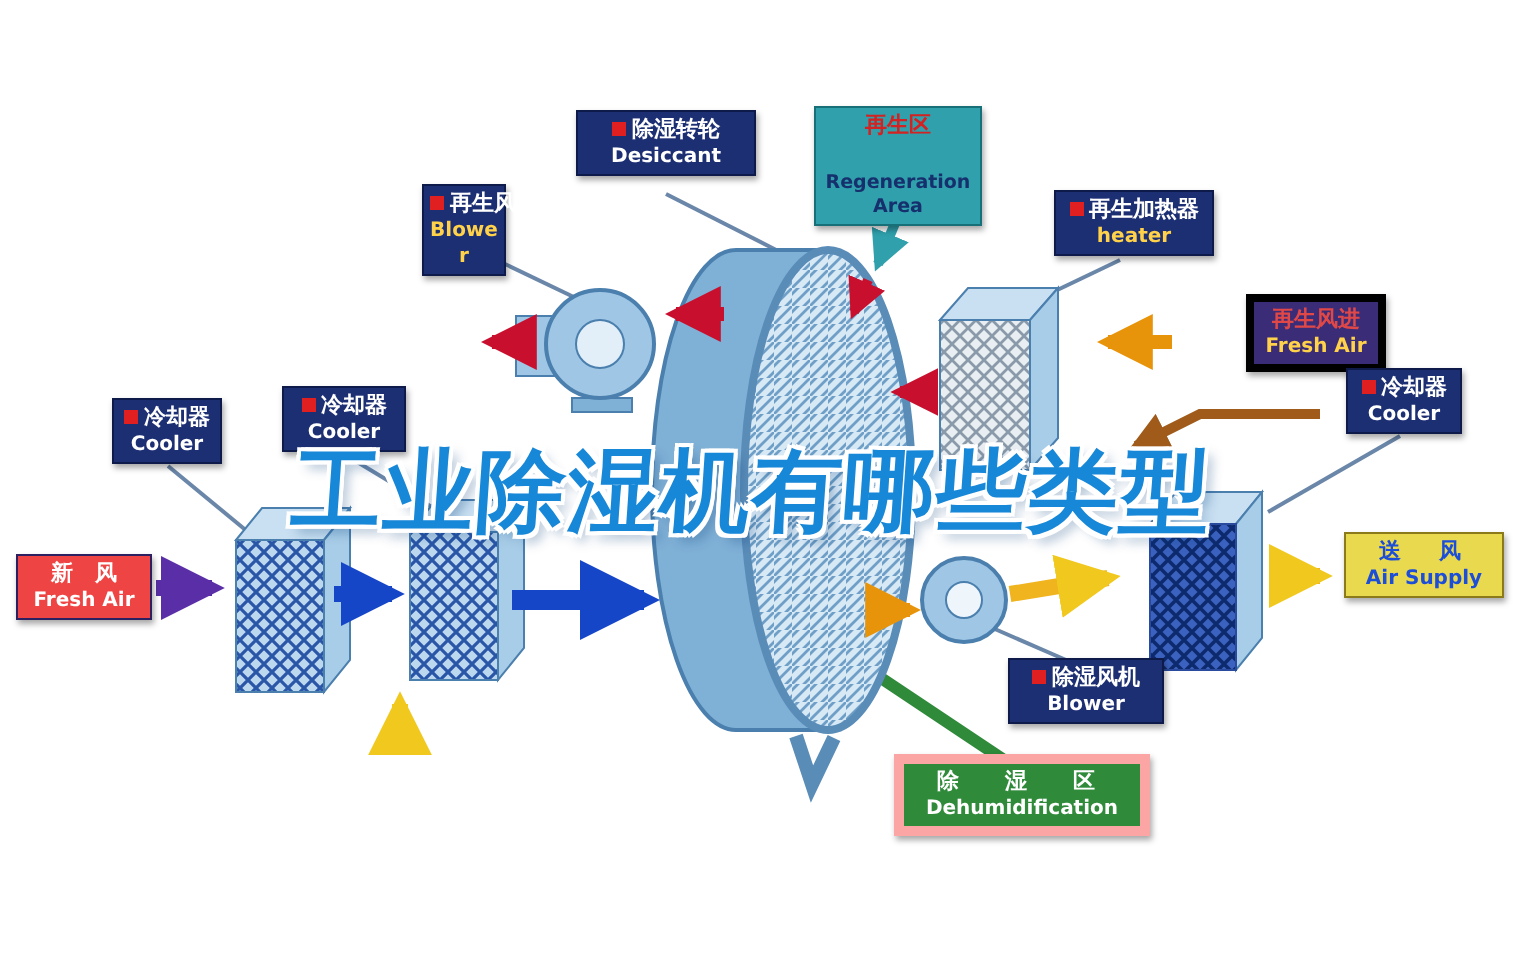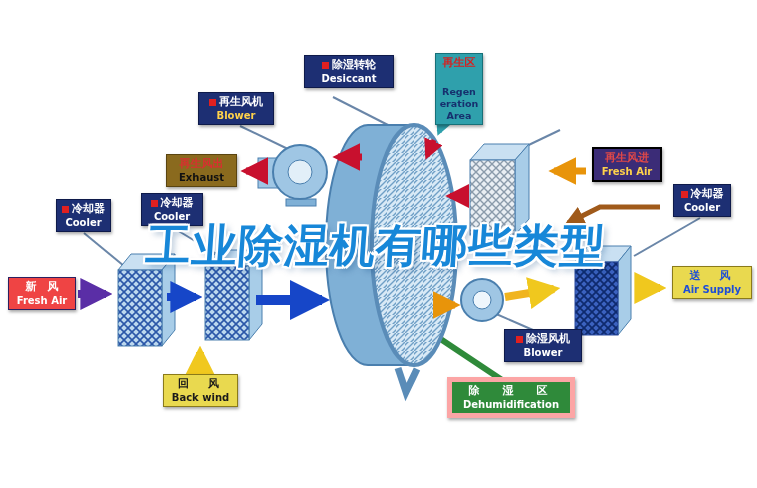--- a/index.html
+++ b/index.html
@@ -17,21 +17,21 @@
   .sq{display:inline-block;width:7px;height:7px;background:#e02020;margin-right:3px;vertical-align:middle;}
   .navy{background:#1d2f73;color:#ffffff;border:1px solid #0e1a4a;}
   .navy .en{color:#ffd24a;}
   .navy .en.white{color:#ffffff;}
   .teal{background:#2fa0ac;border:1px solid #177078;}
   .teal .zh{color:#d42222;}
   .teal .en{color:#16306e;font-size:9.5px;line-height:1.25;margin-top:16px;}
   .brown{background:#8a6a1e;border:1px solid #5a4410;}
   .brown .zh{color:#d83030;}
   .brown .en{color:#111111;}
-  .darkpurple{background:#3b2c77;border:2px solid #000000;}
+  .darkpurple{background:#3b2c77;border:4px solid #000000;margin-left:31px;}
   .darkpurple .zh{color:#e04848;}
   .darkpurple .en{color:#ffd24a;}
   .purple{background:#ef4444;color:#ffffff;border:1px solid #2c2060;}
   .yellow{background:#e9d94f;color:#1a1a1a;border:1px solid #8a7a1a;}
   .yellow .zh{letter-spacing:4px;}
   .yellow.supply{color:#1d4ed8;}
   .green{background:#2f8a3a;color:#ffffff;border:5px solid #fca5a5;}
   .green .zh{letter-spacing:6px;}
   .title{
     position:absolute;left:146px;top:216px;z-index:10;
@@ -154,40 +154,40 @@
       <line x1="362" y1="157" x2="338" y2="157" stroke="#c8102e" stroke-width="7" marker-end="url(#mRed)"></line>
       <line x1="268" y1="171" x2="246" y2="171" stroke="#c8102e" stroke-width="7" marker-end="url(#mRed)"></line>
       <line x1="460" y1="196" x2="450" y2="196" stroke="#c8102e" stroke-width="6" marker-end="url(#mRed)"></line>
       <line x1="434" y1="140" x2="427" y2="156" stroke="#c8102e" stroke-width="5" marker-end="url(#mRed)"></line>
       <line x1="586" y1="171" x2="554" y2="171" stroke="#e8940a" stroke-width="7" marker-end="url(#mOrange)"></line>
       <polyline points="660,207 600,207 568,223" stroke="#a05a1a" stroke-width="5" marker-end="url(#mBrown)"></polyline>
       <line x1="449" y1="108" x2="439" y2="132" stroke="#2fa0ac" stroke-width="5" marker-end="url(#mTeal)"></line>
     </g>
   </svg>
 
-  <div class="label navy" style="left:198px;top:92px;width:76px">
+  <div class="label navy" style="left:211px;top:92px;width:42px">
     <span class="zh"><span class="sq"></span><span>再生风机</span></span>
     <span class="en">Blower</span>
   </div>
 
-  <div class="label navy" style="left:304px;top:55px;width:90px">
+  <div class="label navy" style="left:288px;top:55px;width:90px">
     <span class="zh"><span class="sq"></span><span>除湿转轮</span></span>
     <span class="en white">Desiccant</span>
   </div>
 
-  <div class="label teal" style="left:435px;top:53px;width:48px">
+  <div class="label teal" style="left:407px;top:53px;width:84px">
     <span class="zh">再生区</span>
     <span class="en">Regeneration Area</span>
   </div>
 
-
-  <div class="label brown" style="left:166px;top:154px;width:71px">
-    <span class="zh">再生风出</span>
-    <span class="en">Exhaust</span>
-  </div>
+  <div class="label navy" style="left:527px;top:95px;width:80px">
+    <span class="zh"><span class="sq"></span><span>再生加热器</span></span>
+    <span class="en">heater</span>
+  </div>
+
 
   <div class="label darkpurple" style="left:592px;top:147px;width:70px">
     <span class="zh">再生风进</span>
     <span class="en">Fresh Air</span>
   </div>
 
   <div class="label navy" style="left:56px;top:199px;width:55px">
     <span class="zh"><span class="sq"></span><span>冷却器</span></span>
     <span class="en white">Cooler</span>
   </div>
@@ -200,24 +200,20 @@
   <div class="label navy" style="left:673px;top:184px;width:58px">
     <span class="zh"><span class="sq"></span><span>冷却器</span></span>
     <span class="en white">Cooler</span>
   </div>
 
   <div class="label purple" style="left:8px;top:277px;width:68px">
     <span class="zh">新　风</span>
     <span class="en">Fresh Air</span>
   </div>
 
-  <div class="label yellow" style="left:163px;top:374px;width:75px">
-    <span class="zh">回　风</span>
-    <span class="en">Back wind</span>
-  </div>
 
   <div class="label yellow supply" style="left:672px;top:266px;width:80px">
     <span class="zh">送　风</span>
     <span class="en">Air Supply</span>
   </div>
 
   <div class="label navy" style="left:504px;top:329px;width:78px">
     <span class="zh"><span class="sq"></span><span>除湿风机</span></span>
     <span class="en white">Blower</span>
   </div>

